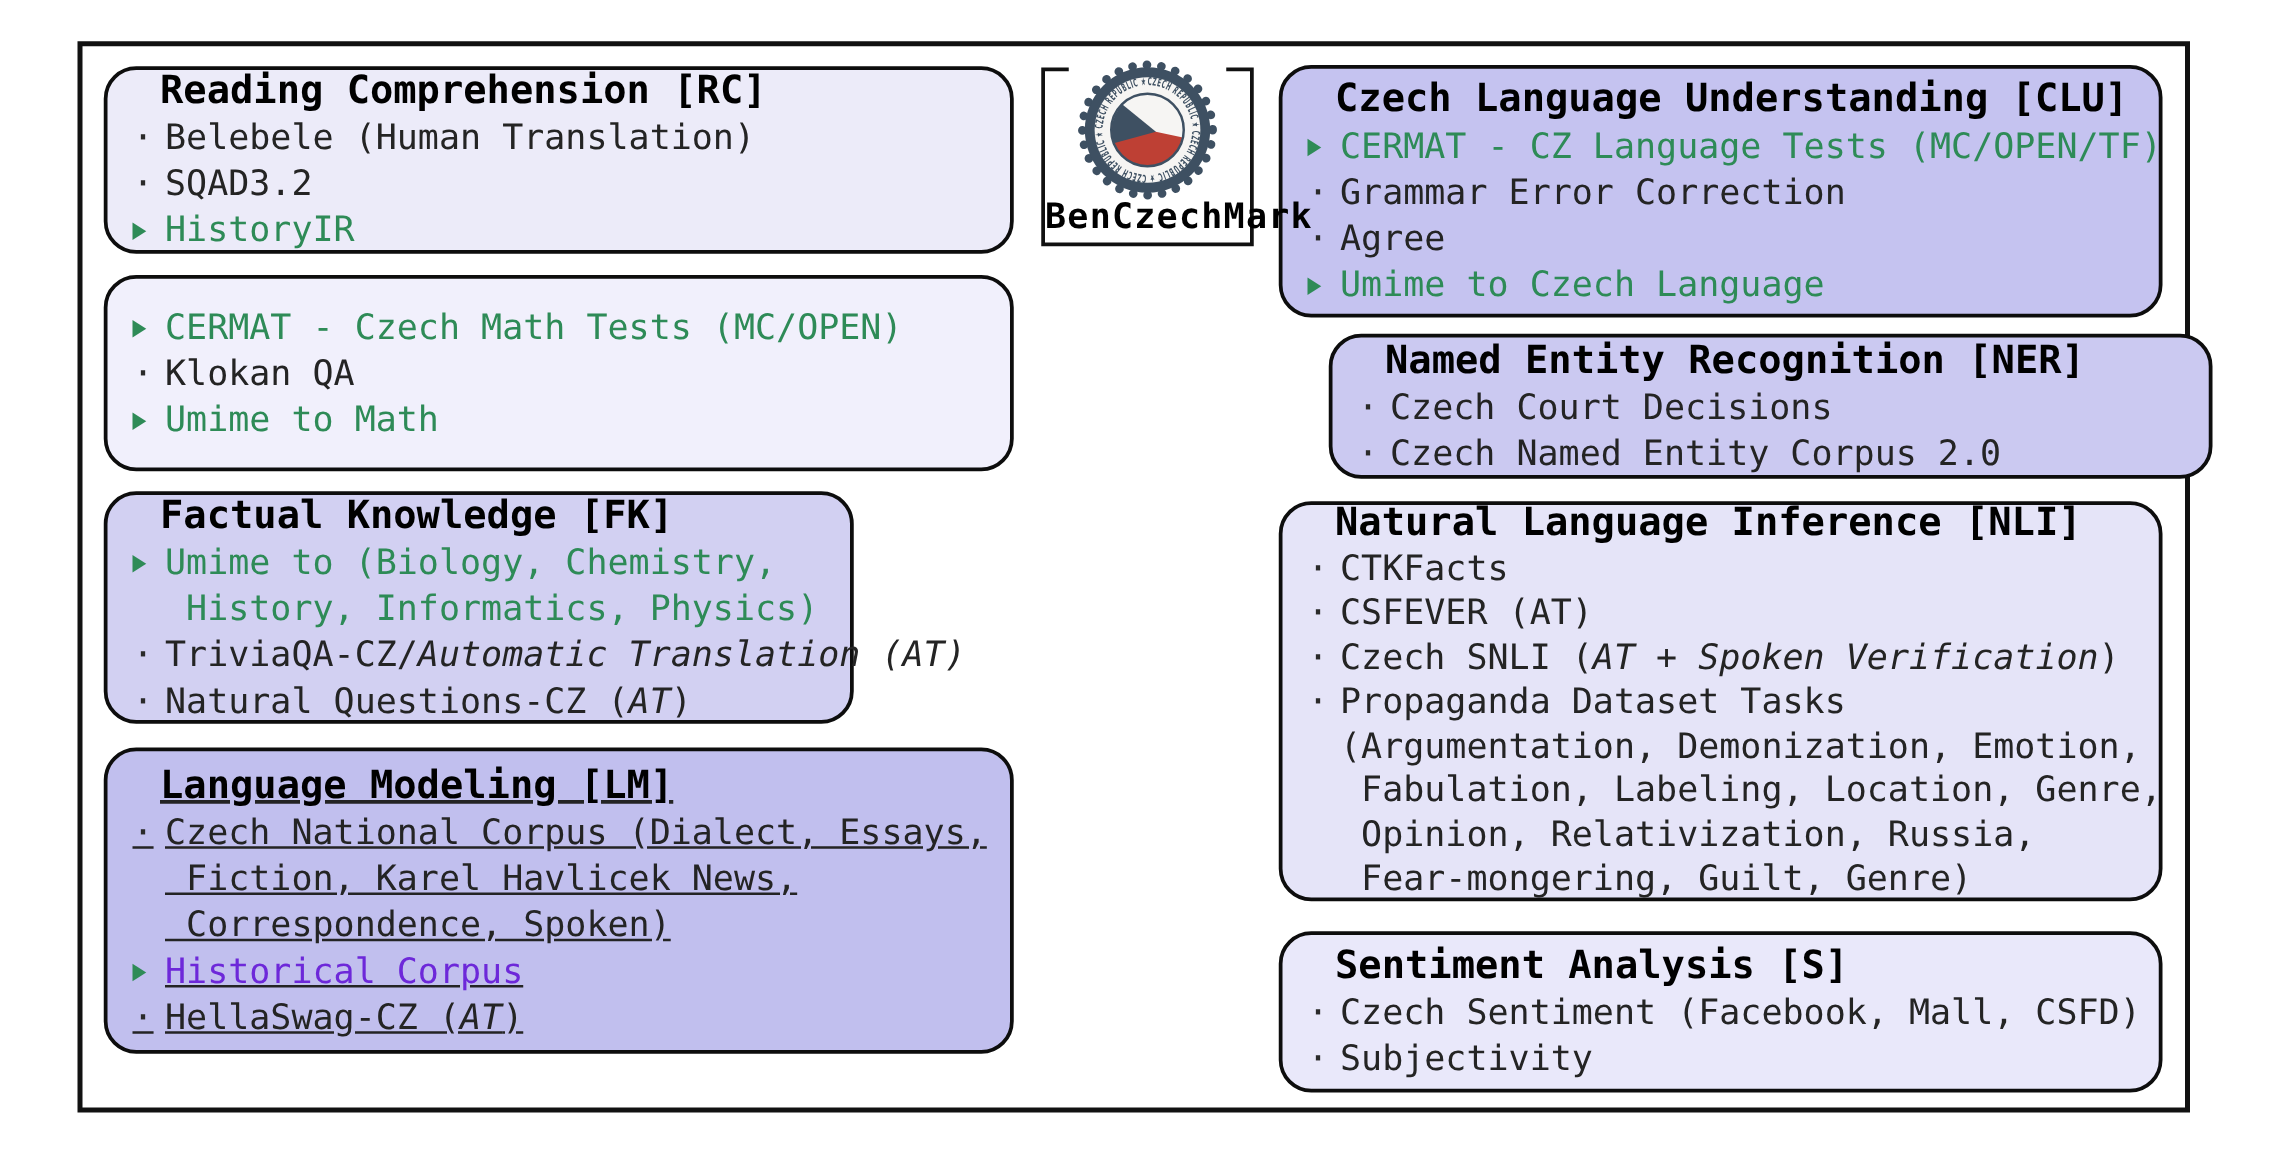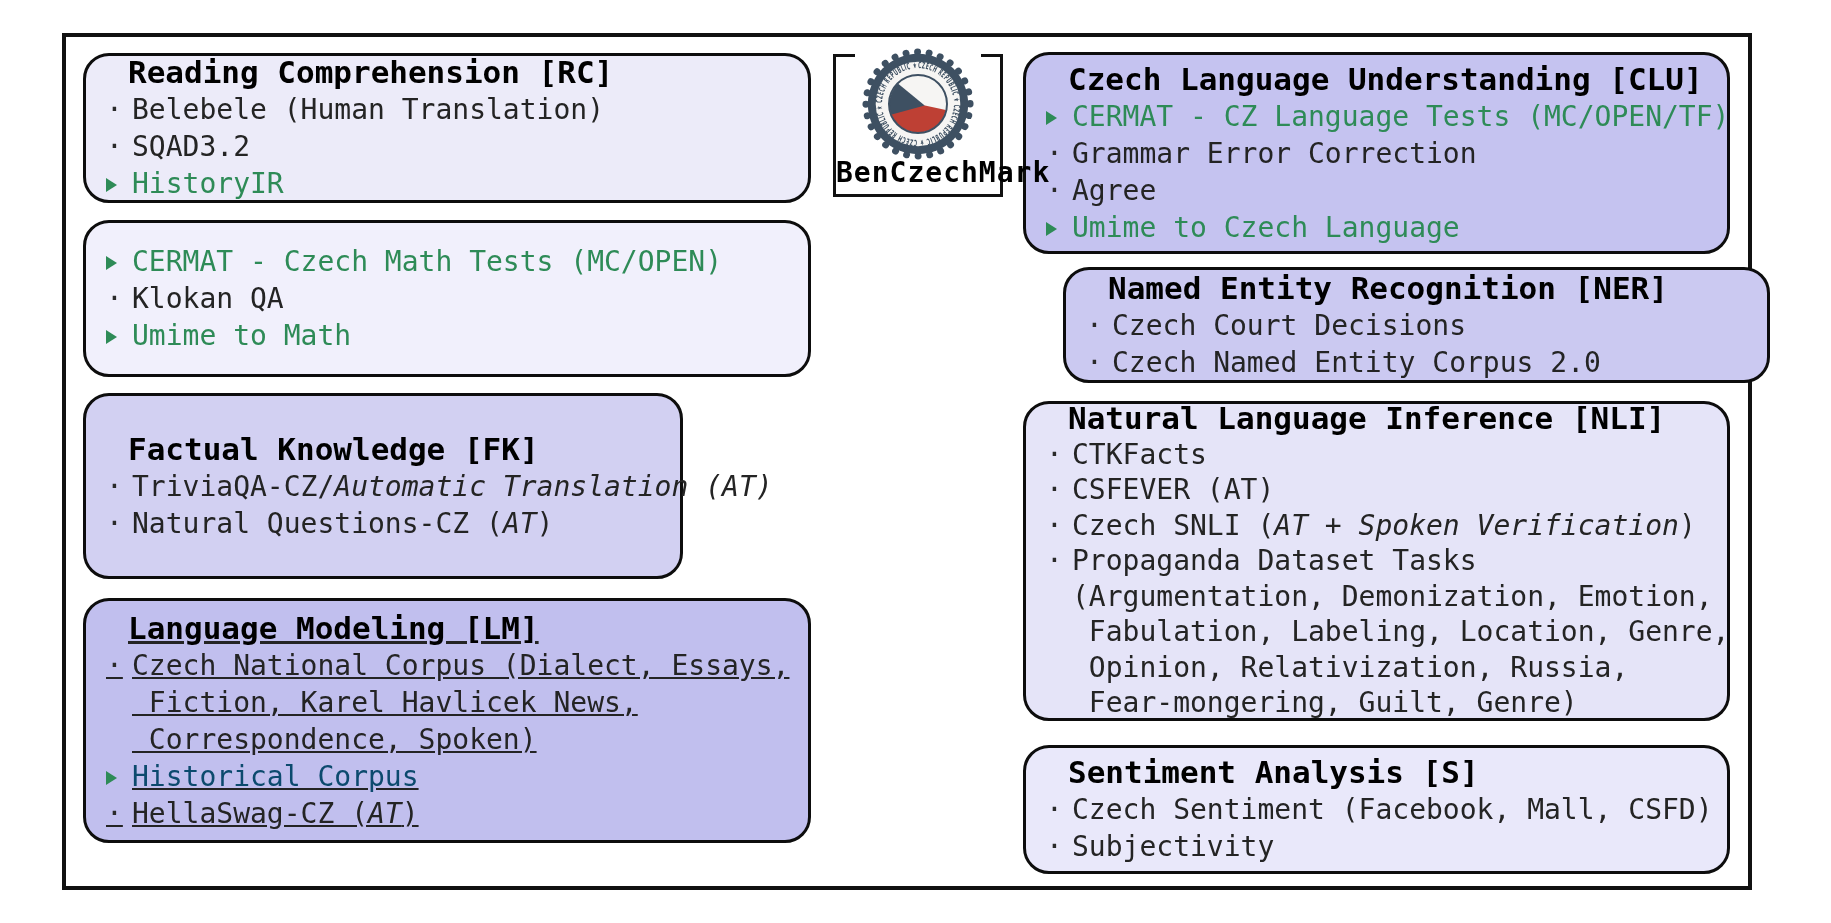--- a/index.html
+++ b/index.html
@@ -94,37 +94,41 @@
           <div class="lines"><div class="line"><span class="seg">Klokan QA</span></div></div>
         </div>
         <div class="item">
           <span class="bullet"><span class="tri" style="border-left-color: rgb(46, 139, 87);"></span></span>
           <div class="lines"><div class="line" style="color: rgb(46, 139, 87);"><span class="seg">Umime to Math</span></div></div>
         </div>
       </div>
       <div class="box b-fk" style="background: rgb(210, 208, 242);">
         <div class="title">Factual Knowledge [FK]</div>
         <div class="item">
+          <span class="bullet"><span class="tri" style="border-left-color: rgb(46, 139, 87);"></span></span>
+          <div class="lines"><div class="line" style="color: rgb(46, 139, 87);"><span class="seg">Umime to (Biology, Chemistry,</span></div><div class="line" style="color: rgb(46, 139, 87);"><span class="seg"> History, Informatics, Physics)</span></div></div>
+        </div>
+        <div class="item">
           <span class="bullet">·</span>
           <div class="lines"><div class="line"><span class="seg">TriviaQA-CZ/</span><span class="seg i">Automatic Translation (AT)</span></div></div>
         </div>
         <div class="item">
           <span class="bullet">·</span>
           <div class="lines"><div class="line"><span class="seg">Natural Questions-CZ (</span><span class="seg i">AT</span><span class="seg">)</span></div></div>
         </div>
       </div>
       <div class="box b-lm" style="background: rgb(193, 191, 238);">
         <div class="title">Language Modeling [LM]</div>
         <div class="item">
           <span class="bullet">·</span>
           <div class="lines"><div class="line"><span class="seg">Czech National Corpus (Dialect, Essays,</span></div><div class="line"><span class="seg"> Fiction, Karel Havlicek News,</span></div><div class="line"><span class="seg"> Correspondence, Spoken)</span></div></div>
         </div>
         <div class="item">
           <span class="bullet"><span class="tri" style="border-left-color: rgb(46, 139, 87);"></span></span>
-          <div class="lines"><div class="line" style="color: #0c4a6e;"><span class="seg">Historical Corpus</span></div></div>
+          <div class="lines"><div class="line" style="color: #6d28d9;"><span class="seg">Historical Corpus</span></div></div>
         </div>
         <div class="item">
           <span class="bullet">·</span>
           <div class="lines"><div class="line"><span class="seg">HellaSwag-CZ (</span><span class="seg i">AT</span><span class="seg">)</span></div></div>
         </div>
       </div>
       <div class="box b-clu" style="background: rgb(197, 195, 240);">
         <div class="title">Czech Language Understanding [CLU]</div>
         <div class="item">
           <span class="bullet"><span class="tri" style="border-left-color: rgb(46, 139, 87);"></span></span>

